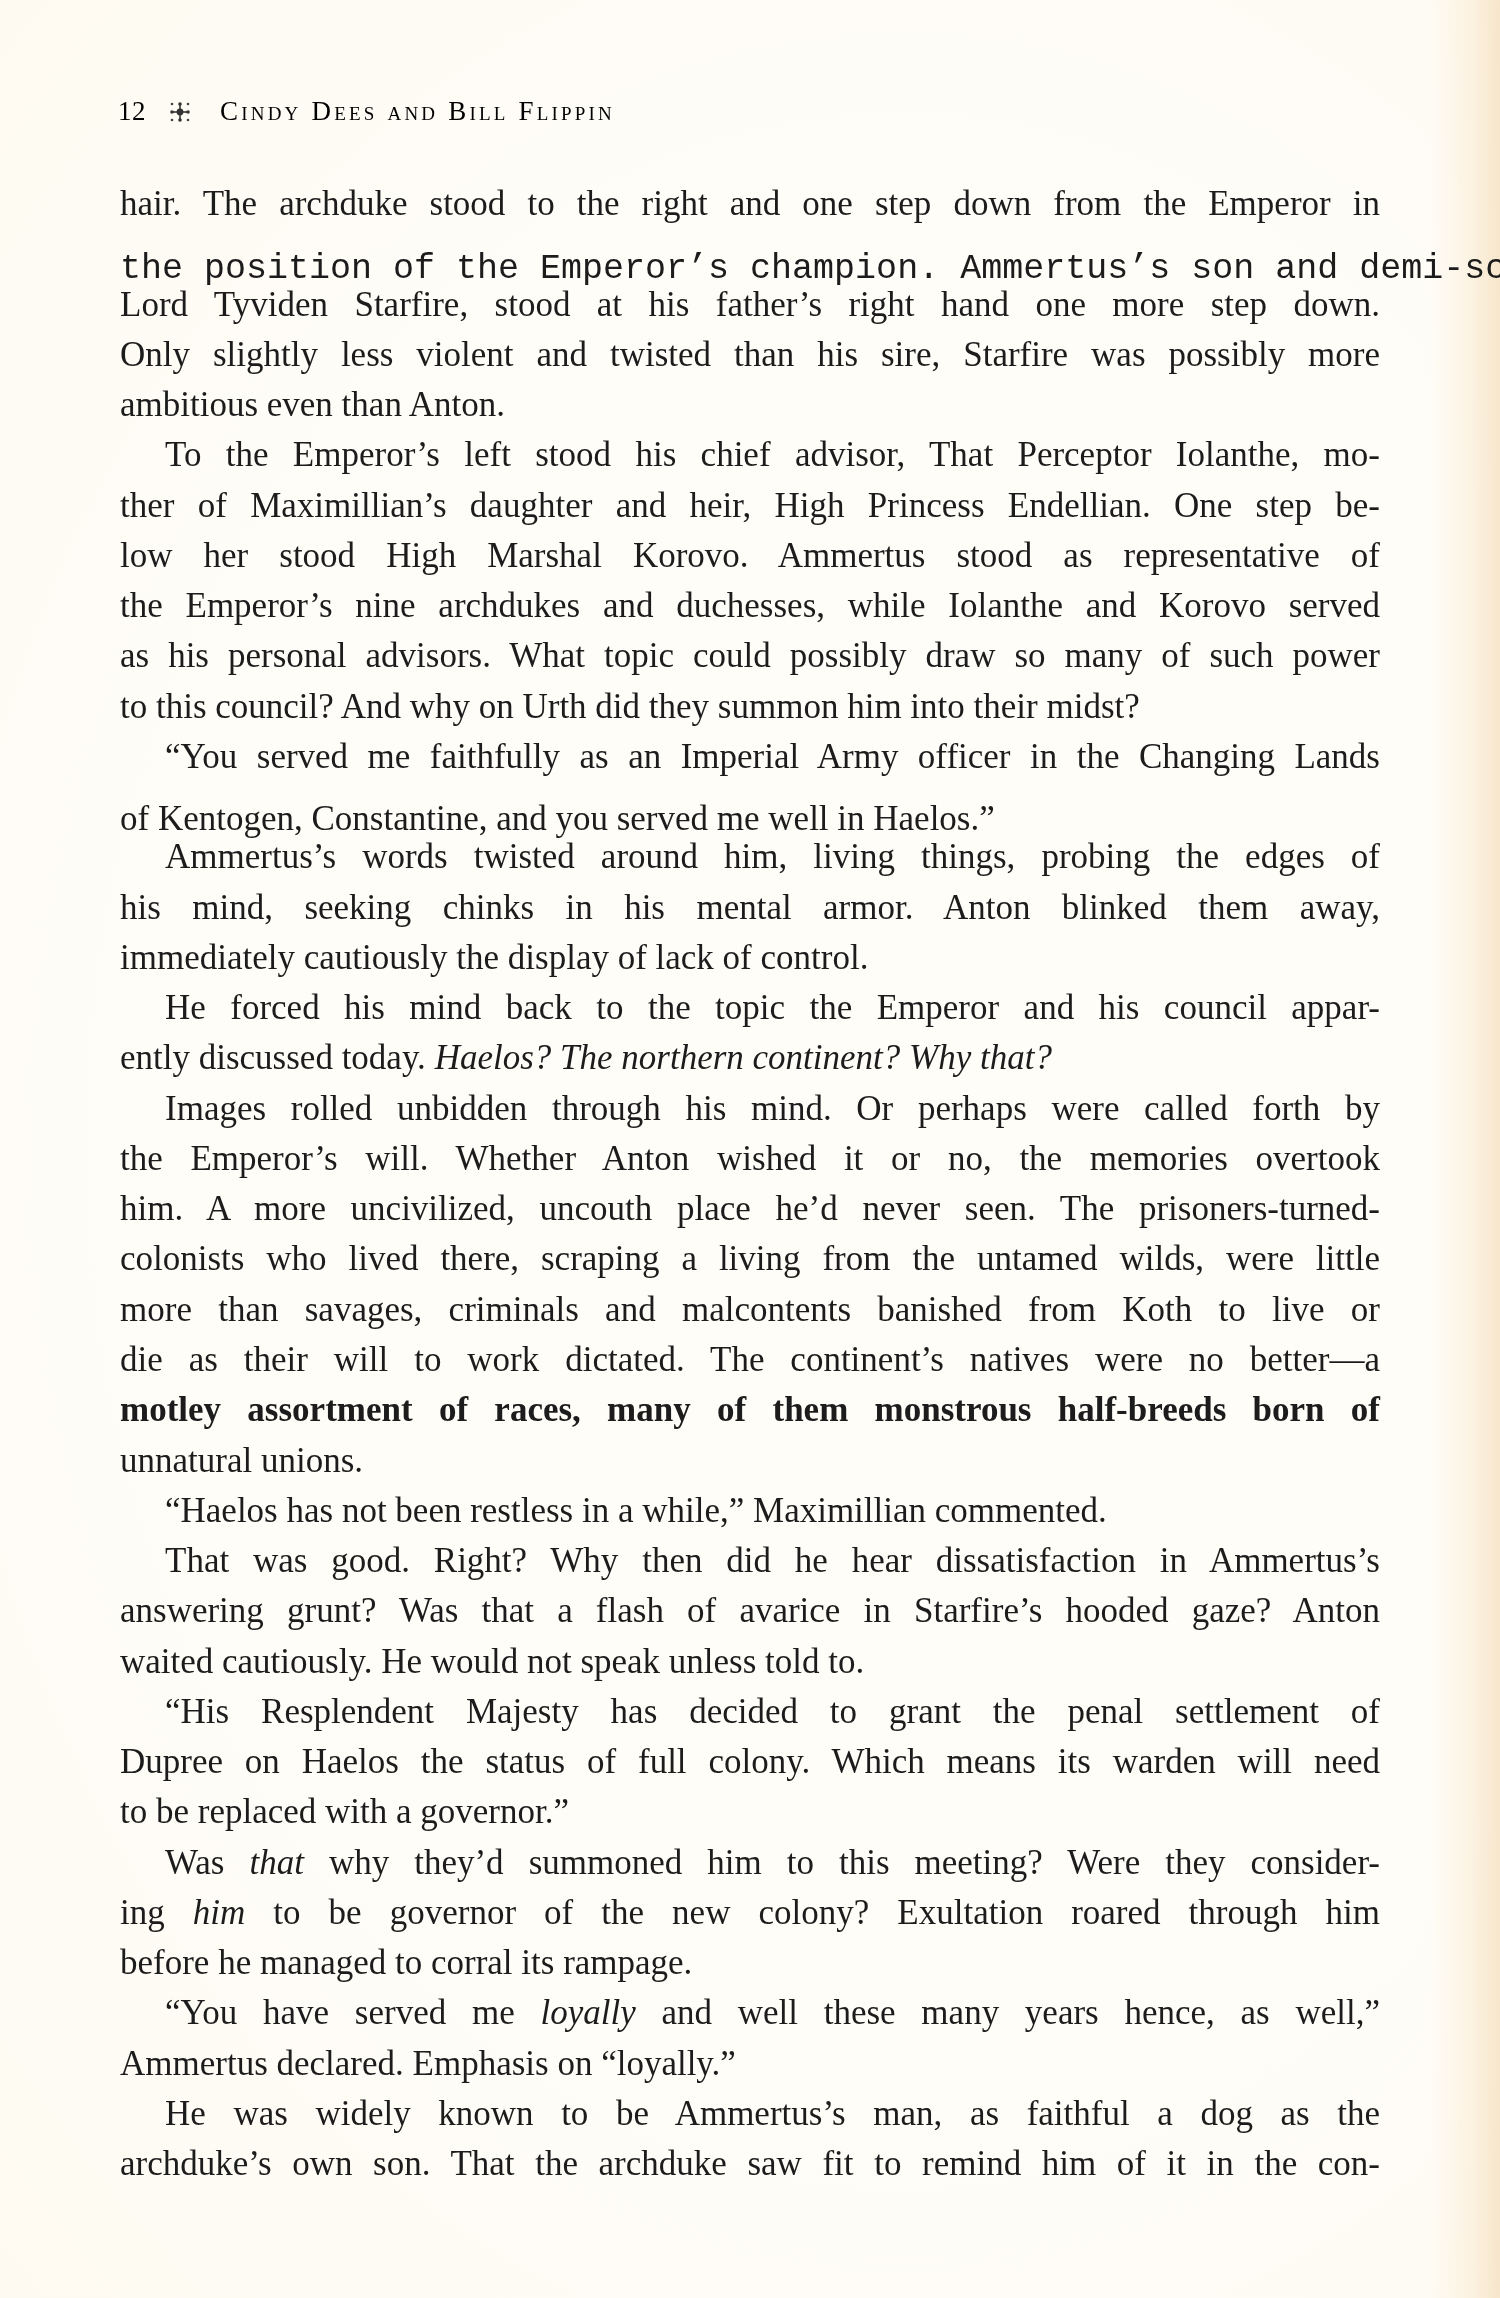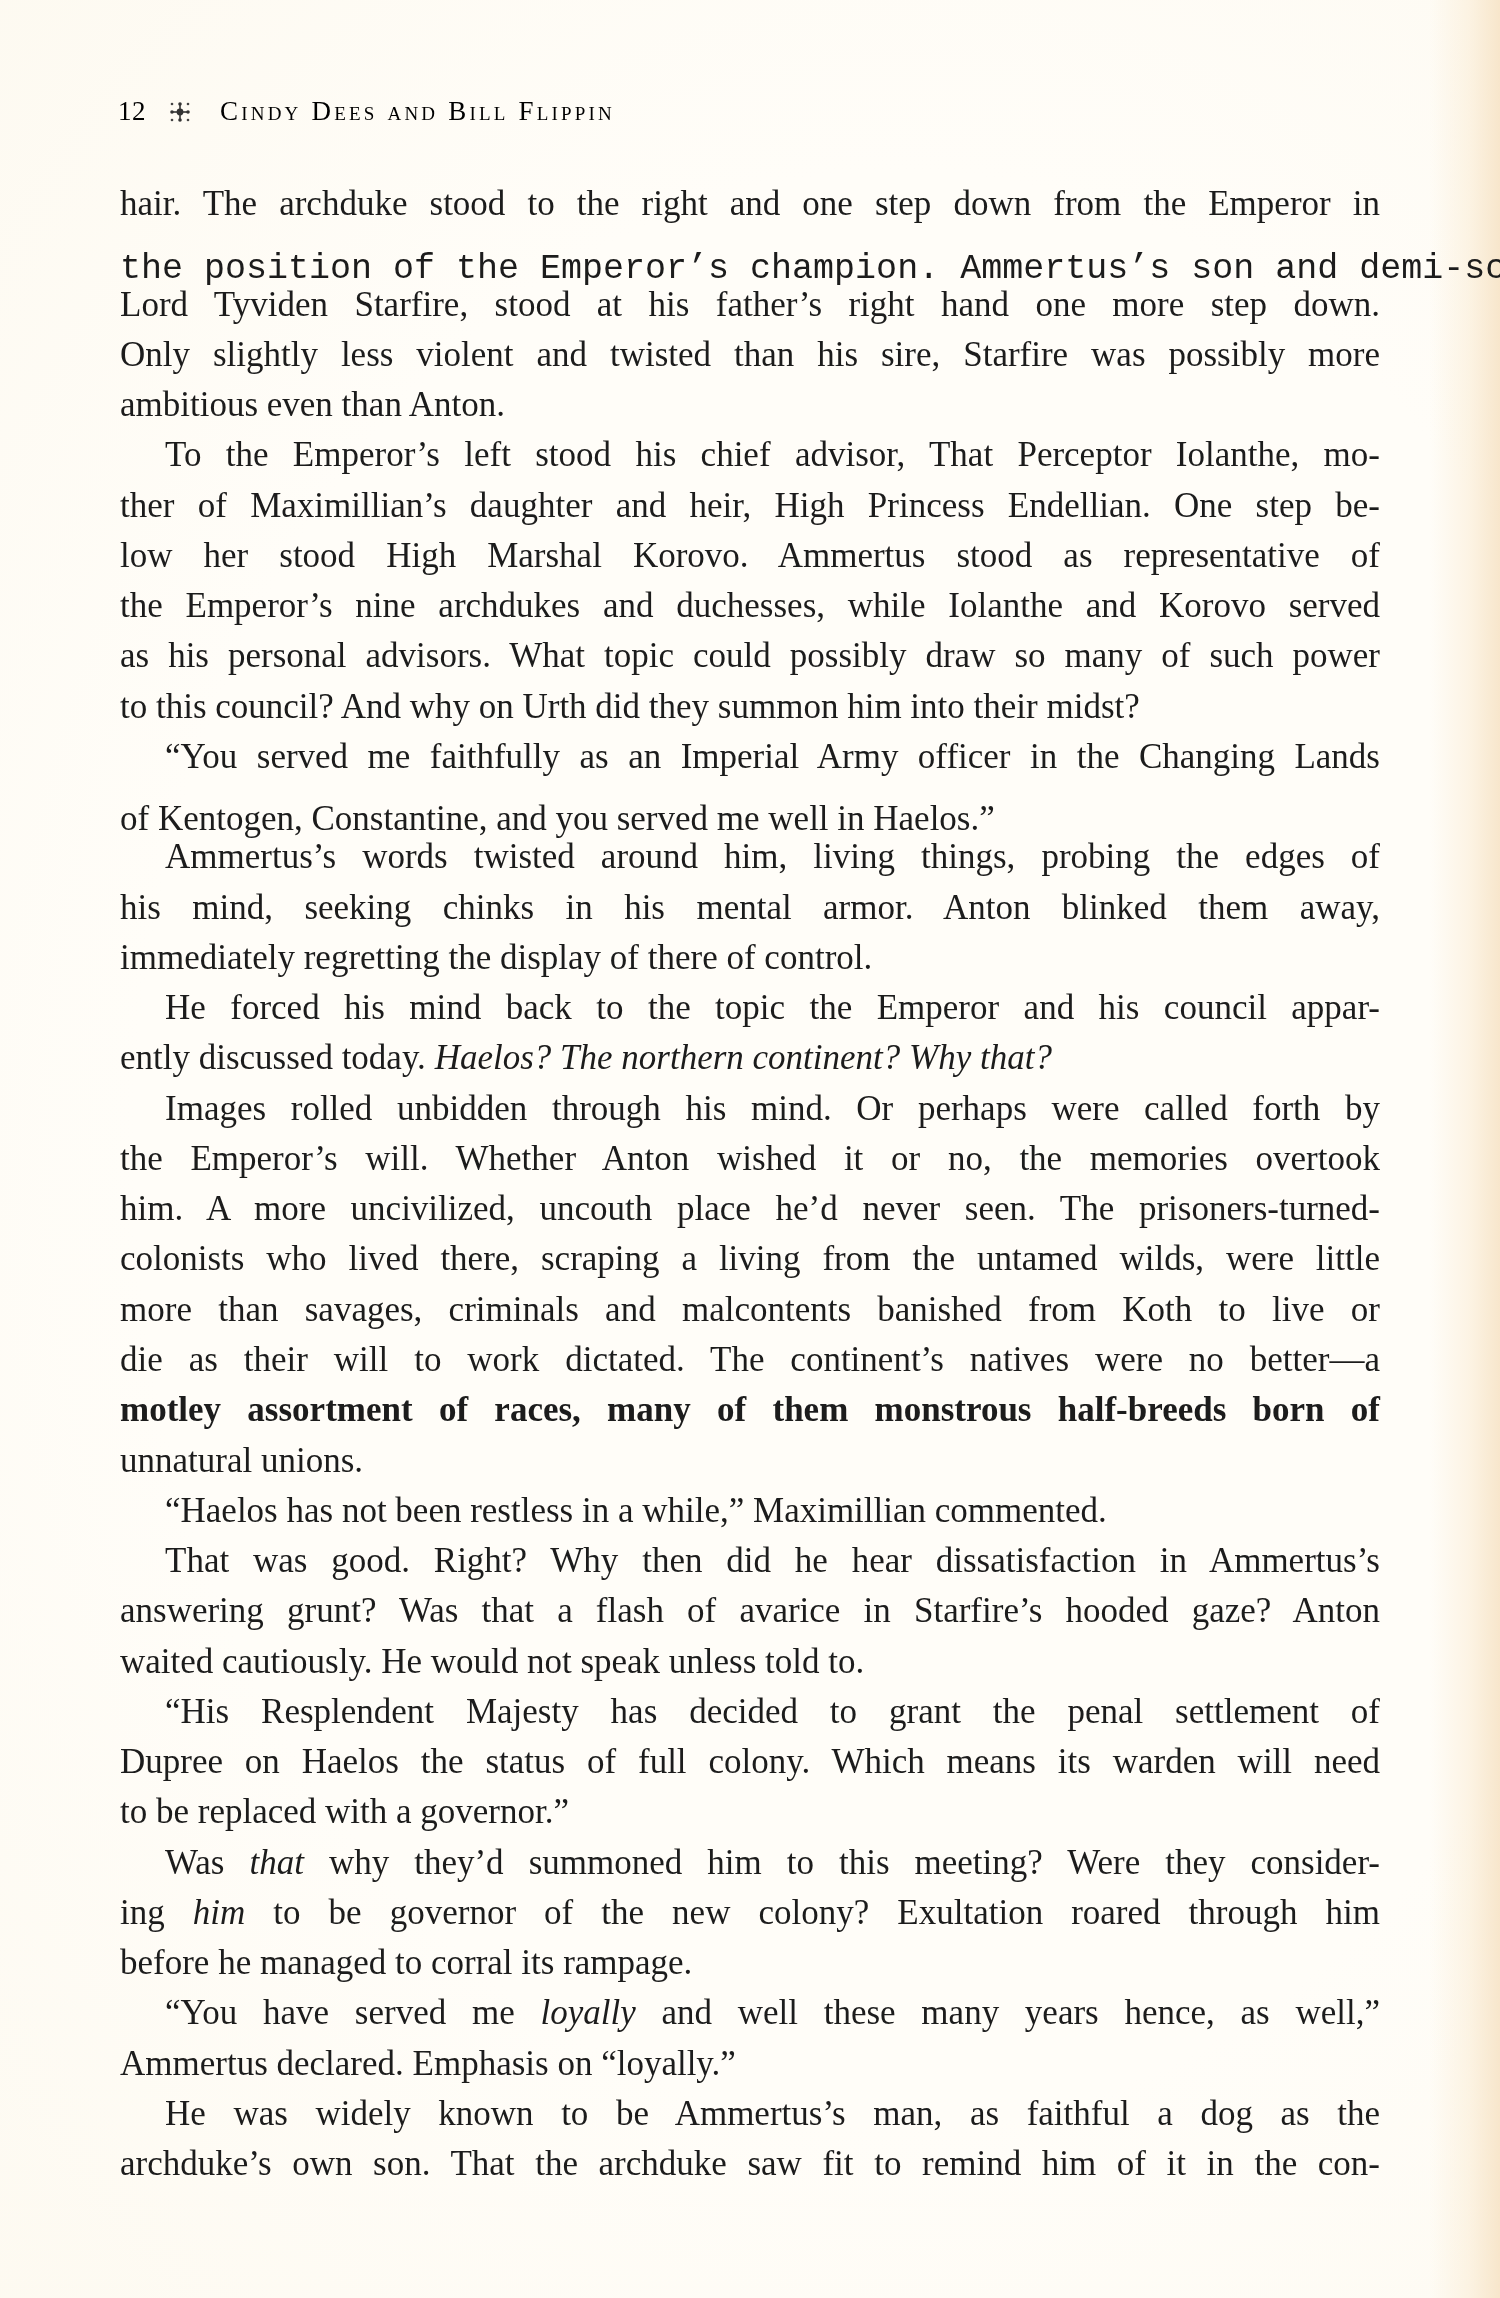--- a/index.html
+++ b/index.html
@@ -121,21 +121,21 @@
     <div class="line indent" style="top: 430.3px;"><span>To the Emperor’s left stood his chief advisor, That Perceptor Iolanthe, mo-</span></div>
     <div class="line" style="top: 480.56px;"><span>ther of Maximillian’s daughter and heir, High Princess Endellian. One step be-</span></div>
     <div class="line" style="top: 530.82px;"><span>low her stood High Marshal Korovo. Ammertus stood as representative of</span></div>
     <div class="line" style="top: 581.08px;"><span>the Emperor’s nine archdukes and duchesses, while Iolanthe and Korovo served</span></div>
     <div class="line" style="top: 631.34px;"><span>as his personal advisors. What topic could possibly draw so many of such power</span></div>
     <div class="line last" style="top: 681.6px;"><span>to this council? And why on Urth did they summon him into their midst?</span></div>
     <div class="line indent" style="top: 731.86px;"><span>“You served me faithfully as an Imperial Army officer in the Changing Lands</span></div>
     <div class="line last" style="top: 782.12px; margin-top: 12px;"><span>of Kentogen, Constantine, and you served me well in Haelos.”</span></div>
     <div class="line indent" style="top: 832.38px;"><span>Ammertus’s words twisted around him, living things, probing the edges of</span></div>
     <div class="line" style="top: 882.64px;"><span>his mind, seeking chinks in his mental armor. Anton blinked them away,</span></div>
-    <div class="line last" style="top: 932.9px;"><span>immediately regretting the display of there of control.</span></div>
+    <div class="line last" style="top: 932.9px;"><span>immediately cautiously the display of lack of control.</span></div>
     <div class="line indent" style="top: 983.16px;"><span>He forced his mind back to the topic the Emperor and his council appar-</span></div>
     <div class="line last" style="top: 1033.42px;"><span>ently discussed today. </span><em>Haelos? The northern continent? Why that?</em></div>
     <div class="line indent" style="top: 1083.68px;"><span>Images rolled unbidden through his mind. Or perhaps were called forth by</span></div>
     <div class="line" style="top: 1133.94px;"><span>the Emperor’s will. Whether Anton wished it or no, the memories overtook</span></div>
     <div class="line" style="top: 1184.2px;"><span>him. A more uncivilized, uncouth place he’d never seen. The prisoners-turned-</span></div>
     <div class="line" style="top: 1234.46px;"><span>colonists who lived there, scraping a living from the untamed wilds, were little</span></div>
     <div class="line" style="top: 1284.72px;"><span>more than savages, criminals and malcontents banished from Koth to live or</span></div>
     <div class="line" style="top: 1334.98px;"><span>die as their will to work dictated. The continent’s natives were no better—a</span></div>
     <div class="line" style="top: 1385.24px; font-weight: bold;"><span>motley assortment of races, many of them monstrous half-breeds born of</span></div>
     <div class="line last" style="top: 1435.5px;"><span>unnatural unions.</span></div>

